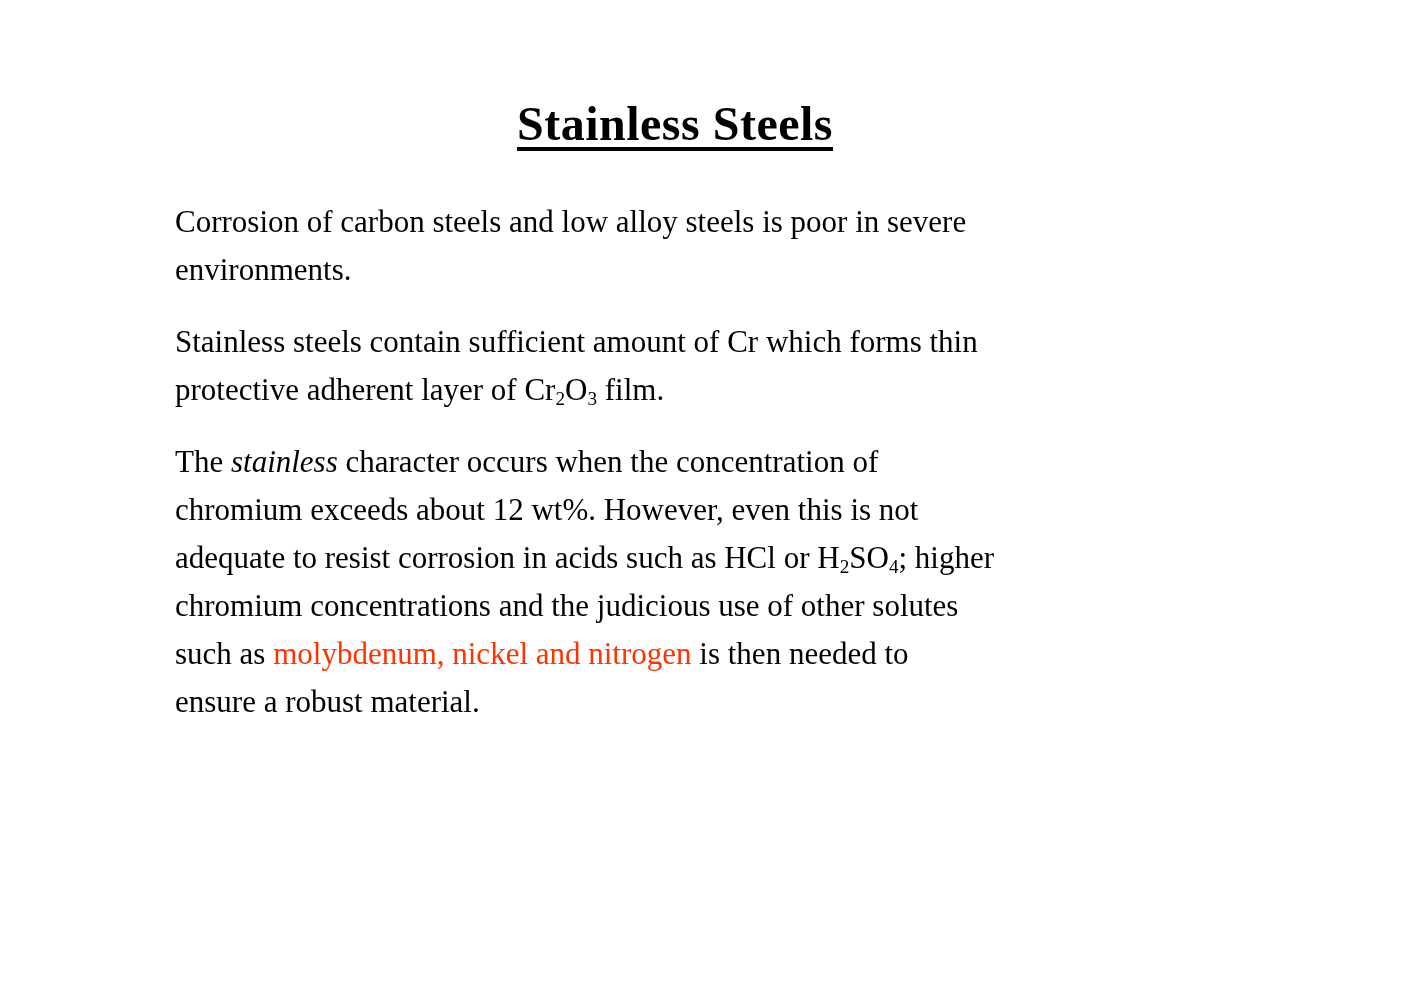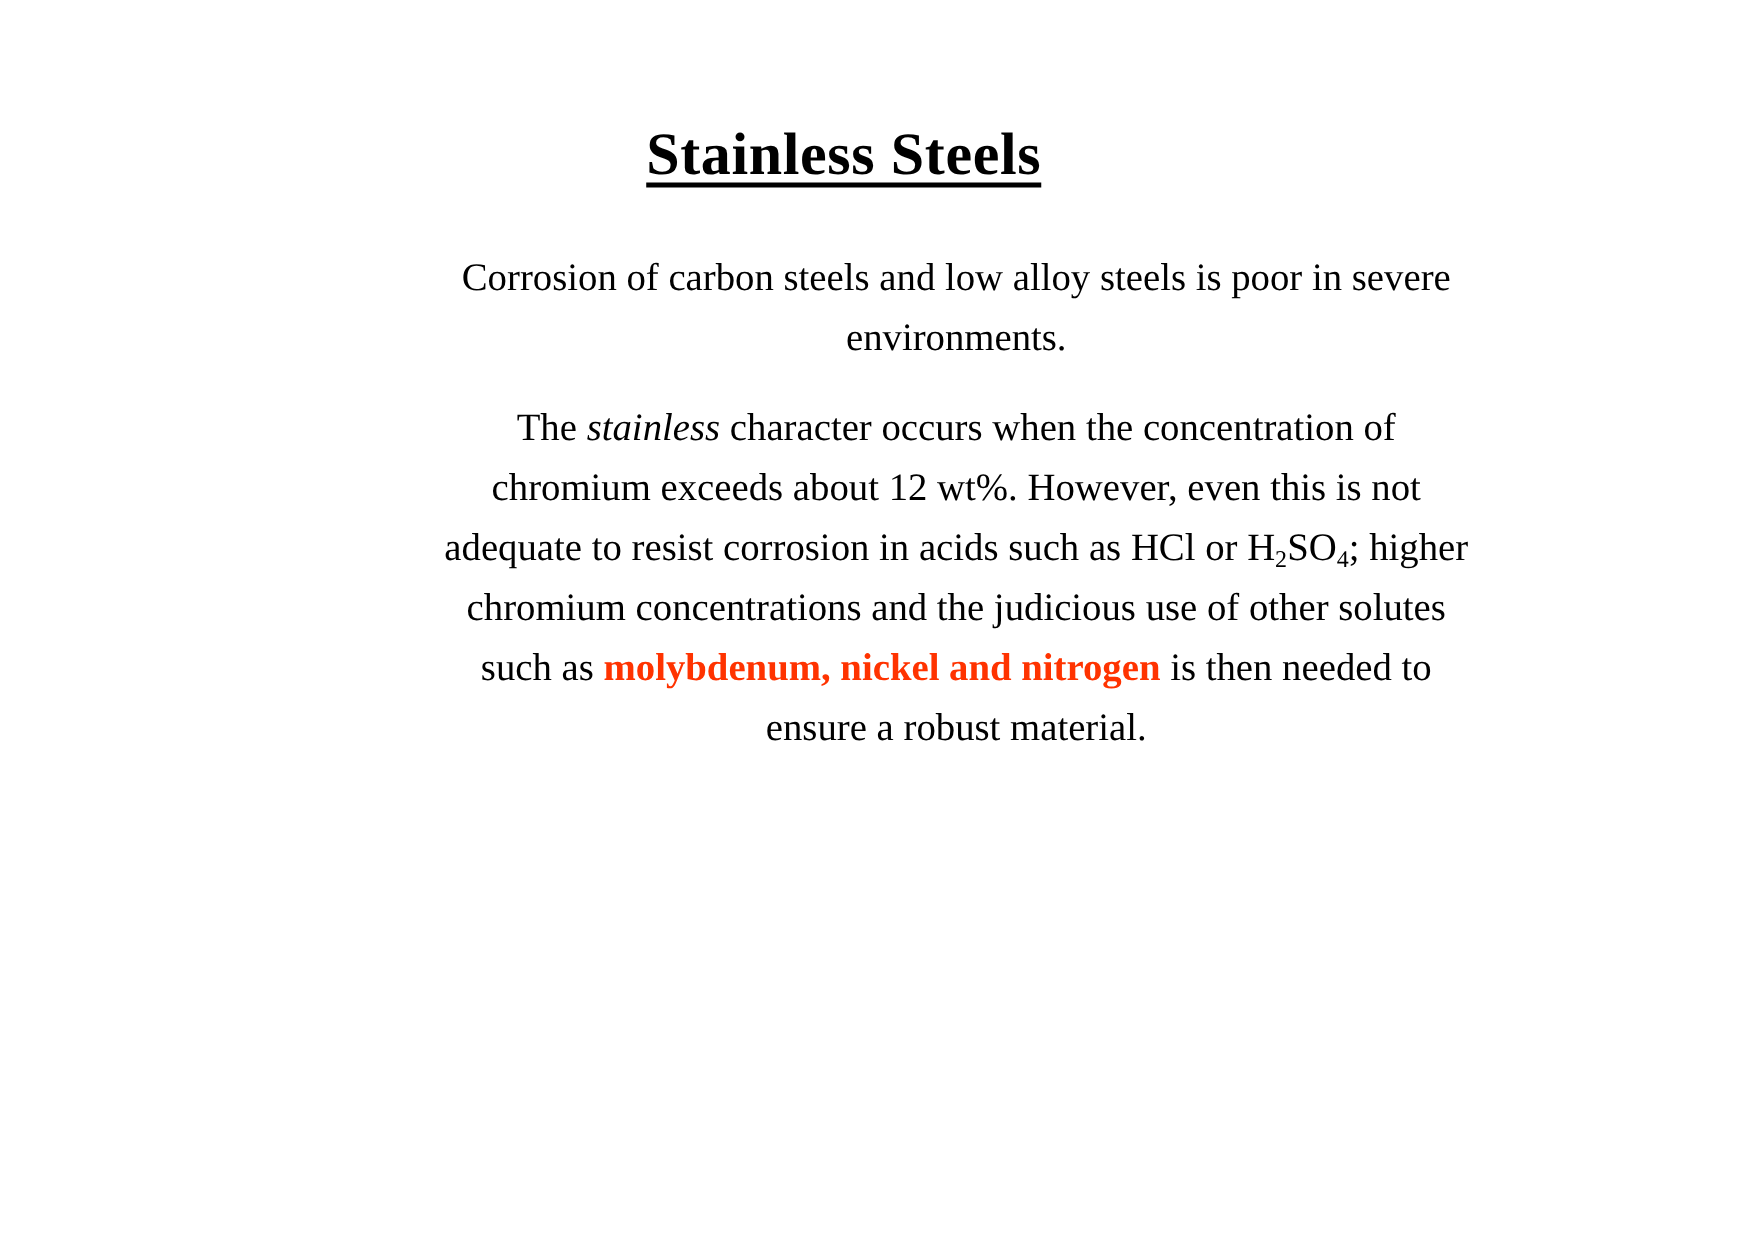--- a/index.html
+++ b/index.html
@@ -40,48 +40,49 @@
     position: absolute;
     left: 175px;
     top: 198px;
     width: 1180px;
     font-size: 31px;
     line-height: 48px;
   }
   .para {
     margin: 0 0 24px 0;
     white-space: pre;
-    text-align: center;
   }
   .para span { white-space: pre; }
   sub.chem {
     font-size: 0.62em;
     line-height: 0;
     vertical-align: -0.28em;
   }
   .italic-term {
     font-style: italic;
   }
   .highlight {
-    font-weight: bold;
+    font-weight: normal;
     margin-top: 32px;
   }
 </style>
 </head>
 <body>
 
 <div class="slide">
 
   <div class="slide-title">Stainless Steels</div>
 
   <div class="body-text">
 
     <p class="para"><span>Corrosion of carbon steels and low alloy steels is poor in severe
 environments.</span></p>
 
+    <p class="para"><span>Stainless steels contain sufficient amount of Cr which forms thin
+protective adherent layer of Cr</span><sub class="chem">2</sub><span>O</span><sub class="chem">3</sub><span> film.</span></p>
 
 
     <p class="para"><span>The </span><span class="italic-term">stainless</span><span> character occurs when the concentration of
 chromium exceeds about 12 wt%. However, even this is not
 adequate to resist corrosion in acids such as HCl or H</span><sub class="chem">2</sub><span>SO</span><sub class="chem">4</sub><span>; higher
 chromium concentrations and the judicious use of other solutes
 such as </span><span class="highlight" style="color: rgb(255, 51, 0);">molybdenum, nickel and nitrogen</span><span> is then needed to
 ensure a robust material.</span></p>
 
   </div>

